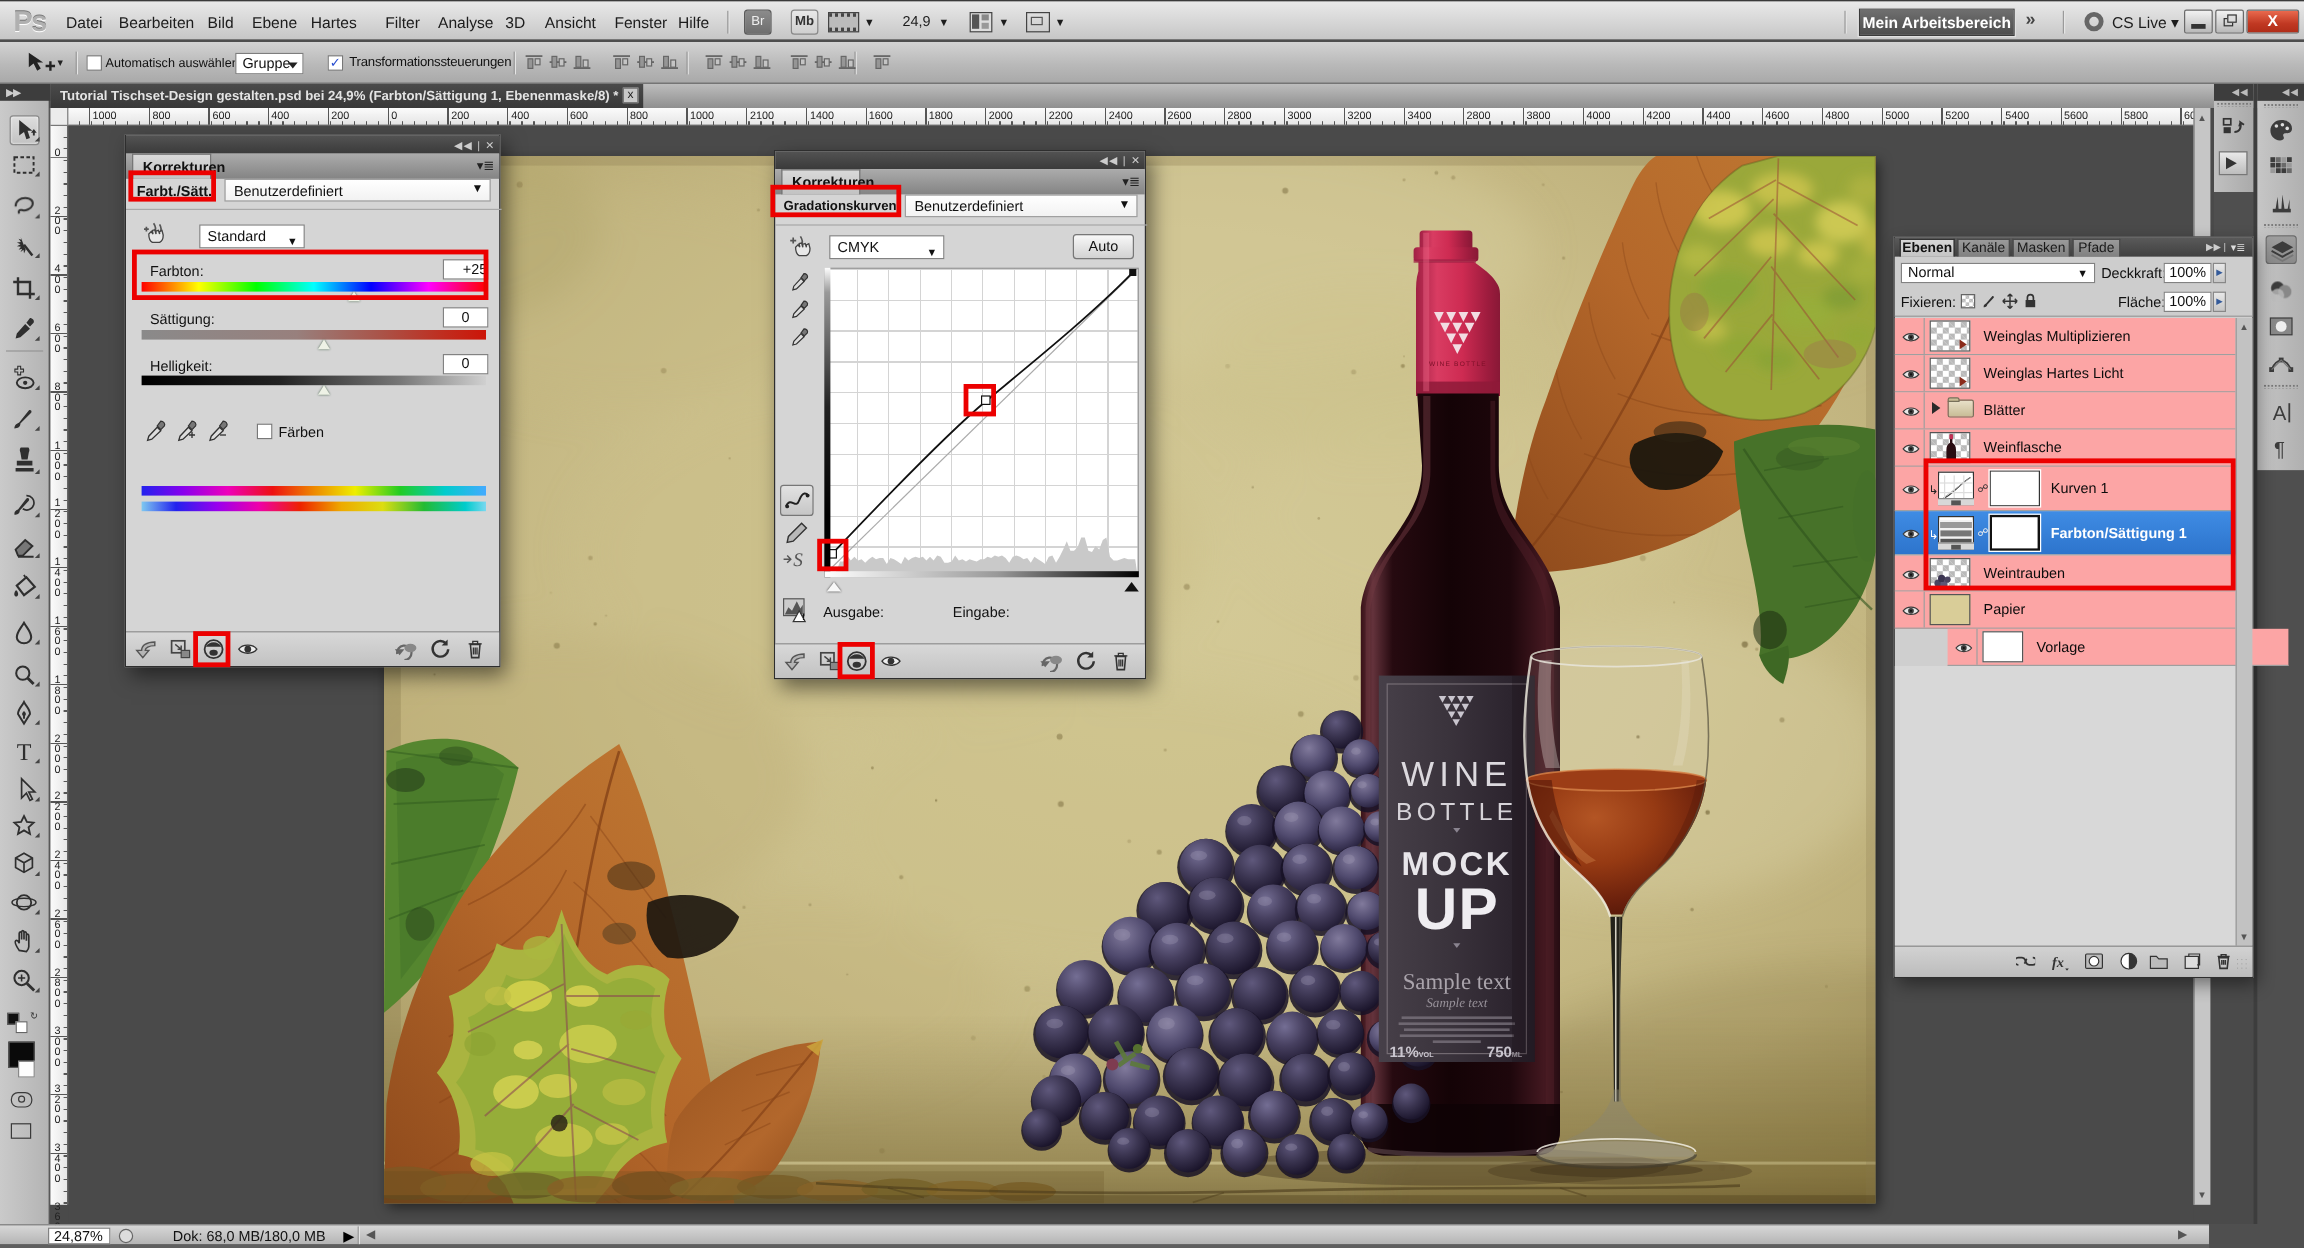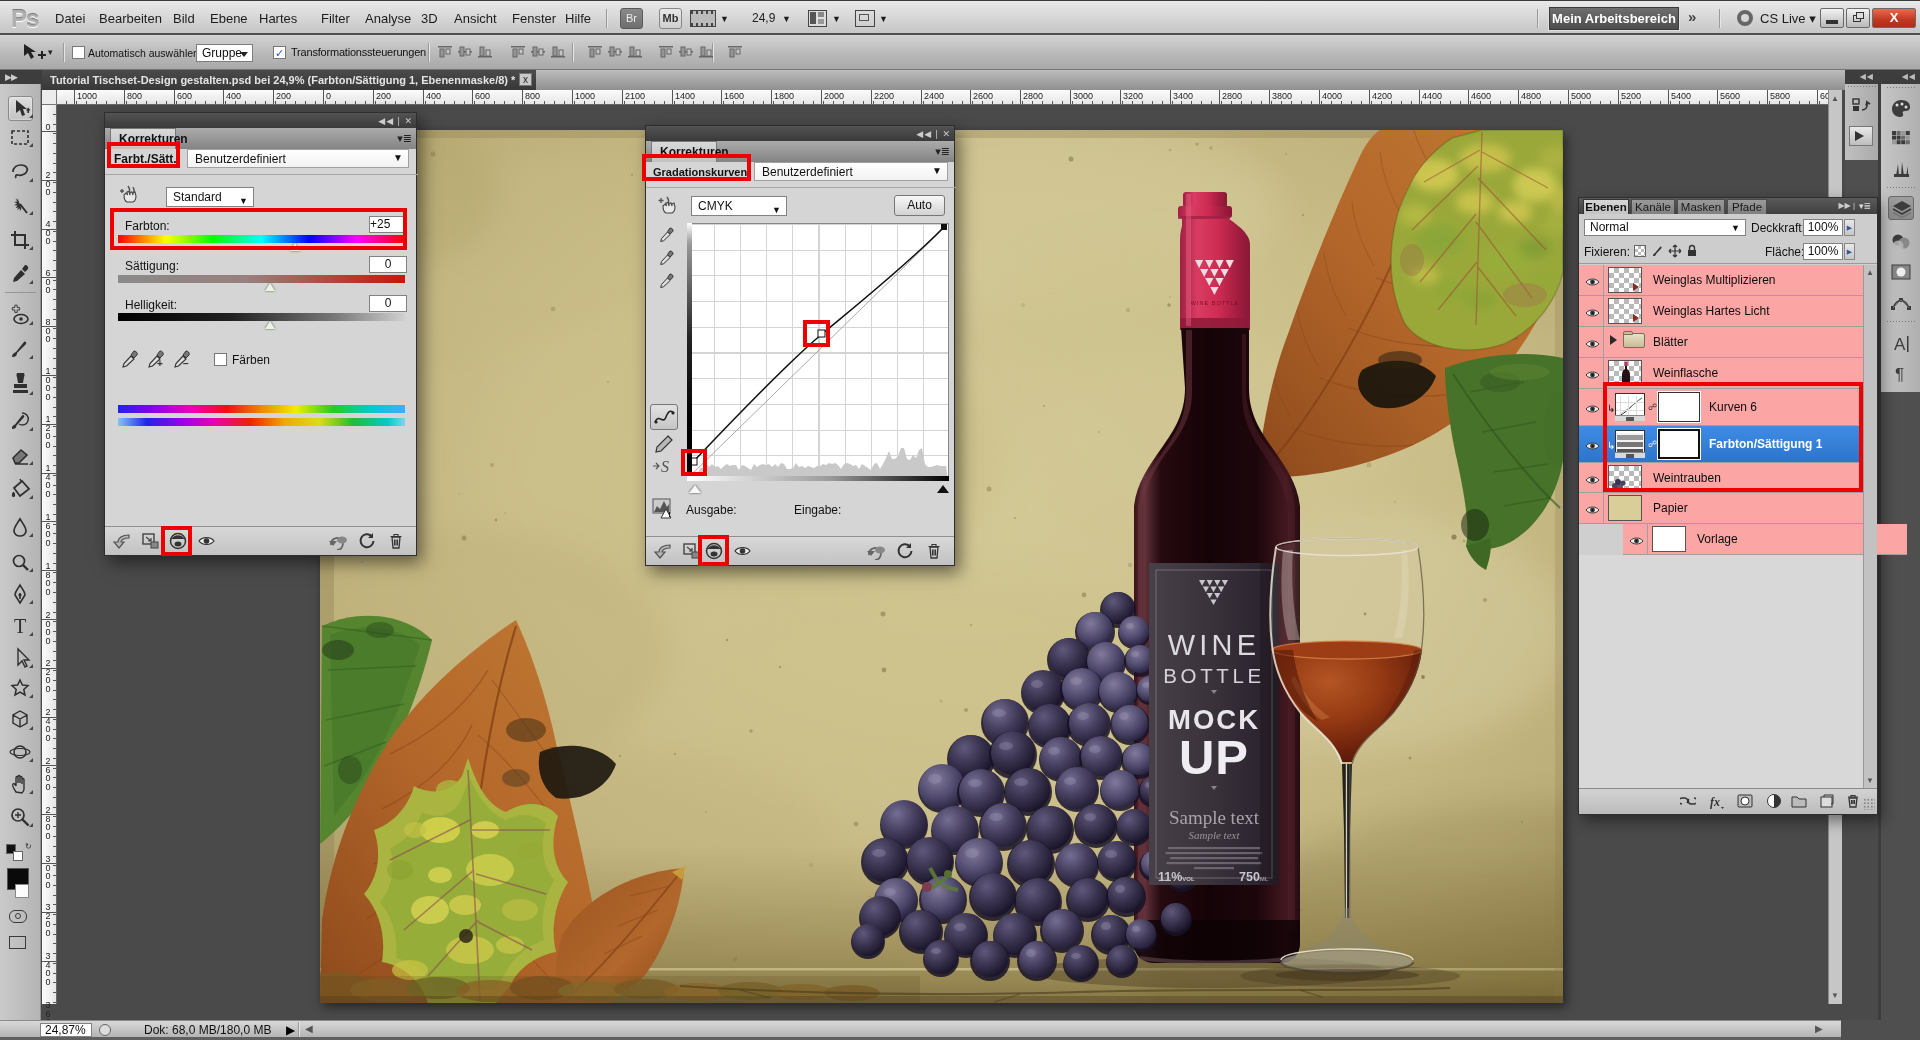--- a/index.html
+++ b/index.html
@@ -1087,21 +1087,21 @@
             <rect x="12" y="0" width="1" height="22" fill="#ddd"></rect>
             <rect x="20" y="0" width="1" height="22" fill="#ddd"></rect>
             <rect x="0" y="6" width="28" height="1" fill="#ddd"></rect>
             <rect x="0" y="14" width="28" height="1" fill="#ddd"></rect>
           </svg></div>
         <div style="position:absolute;left:36px;top:26px;width:30px;height:6px;background:#d8d8d8;border-top:1px solid #888">
           <div style="margin:1px auto;width:8px;height:4px;background:#555"></div>
         </div>
         <div style="position:absolute;left:69px;top:13px;font-size:9px;color:#333">☍</div>
         <div style="position:absolute;left:79px;top:3px;width:42px;height:30px;background:#fff;border:1px solid #333;outline:1px solid #fff"></div>
-        <div class="lname" style="left:130px;top:11px;color:#0c0c0c;">Kurven 6</div>
+        <div class="lname" style="left:130px;top:11px;color:#0c0c0c;">Kurven 1</div>
       </div>
       <div class="lrow" style="top:228px;height:37px;background:linear-gradient(#3f8ce4,#2d74cc);">
         <div class="eye"><svg width="15" height="12" viewBox="0 0 15 12">
             <path d="M1,6 C4,2 11,2 14,6 C11,10 4,10 1,6z" fill="#e8e8e8" stroke="#3a3a3a" stroke-width="1"></path>
             <circle cx="7.5" cy="6" r="2.4" fill="#3a3a3a"></circle>
             <circle cx="7.5" cy="6" r="0.9" fill="#111"></circle>
           </svg></div>
         <div style="position:absolute;left:24px;top:0;width:1px;height:100%;background:#9f9f9f"></div>
         <div style="position:absolute;left:28px;top:14px;color:#fff;font-size:10px">↳</div>
         <div style="position:absolute;left:36px;top:4px;width:30px;height:28px;border:1px solid #333;background:#fff;padding:2px 0 0 0"><svg width="28" height="22">
@@ -1201,21 +1201,21 @@
       <div style="position:absolute;left:82px;top:36px;width:222px;height:19px;background:linear-gradient(#ffffff,#f2f2f2);border:1px solid #a0a0a0"></div>
       <div style="position:absolute;left:0px;top:61px;width:313px;height:1px;background:#a8a8a8"></div>
       <span class="ptext" style="left:90px;top:39px">Benutzerdefiniert</span>
       <span style="position:absolute;left:288px;top:39px;font-size:10px;color:#111">▼</span>
       <div style="position:absolute;left:12px;top:70px;width:22px;height:22px"><svg width="22" height="22">
           <path d="M3,8 h4 m-2,-2 v4 M11,3 c2,3 2,5 1,7 m4,-6 c1.5,2.5 1.5,5 .5,7" stroke="#555" fill="none" stroke-width="1.4"></path>
           <path d="M7,12 c0,3 1,6 3,7 l6,0 c2,-1 3,-3 3,-6 l-1,-4 -2,1 0,2 -1,-3 -2,.5 0,2.5 -1,-3.5 -2,.5 .5,3 -1.5,-2z" fill="#e8e8e8" stroke="#444" stroke-width="1.1"></path>
         </svg></div>
       <div class="wbox" style="left:61px;top:74px;width:88px;height:20px;line-height:18px;padding-left:6px">Standard<span style="position:absolute;right:5px;top:4px;font-size:9px">▼</span></div>
       <span class="ptext" style="left:20px;top:106px">Farbton:</span>
-      <div class="wbox" style="left:264px;top:103px;width:38px;height:17px;line-height:15px;text-align:left">+25</div>
+      <div class="wbox" style="left:264px;top:103px;width:38px;height:17px;line-height:15px;text-align:right">+25</div>
       <div style="position:absolute;left:13px;top:122px;width:287px;height:8px;background:linear-gradient(90deg,#f00 0%,#ff0 16.6%,#0f0 33.3%,#0ff 50%,#00f 66.6%,#f0f 83.3%,#f00 100%)"></div>
       <div class="tri-up" style="left:185px;top:130px"></div>
       <span class="ptext" style="left:20px;top:146px">Sättigung:</span>
       <div class="wbox" style="left:264px;top:143px;width:38px;height:17px;line-height:15px;text-align:center">0</div>
       <div style="position:absolute;left:13px;top:162px;width:287px;height:8px;background:linear-gradient(90deg,#8a8a8a 0%,#98807d 45%,#aa5247 70%,#c02c1e 88%,#cc1508 100%)"></div>
       <div class="tri-up" style="left:160px;top:170px"></div>
       <span class="ptext" style="left:20px;top:185px">Helligkeit:</span>
       <div class="wbox" style="left:264px;top:182px;width:38px;height:17px;line-height:15px;text-align:center">0</div>
       <div style="position:absolute;left:13px;top:200px;width:287px;height:8px;background:linear-gradient(90deg,#000 0%,#222 40%,#777 75%,#d0d0d0 100%)"></div>
       <div class="tri-up" style="left:160px;top:208px"></div>

